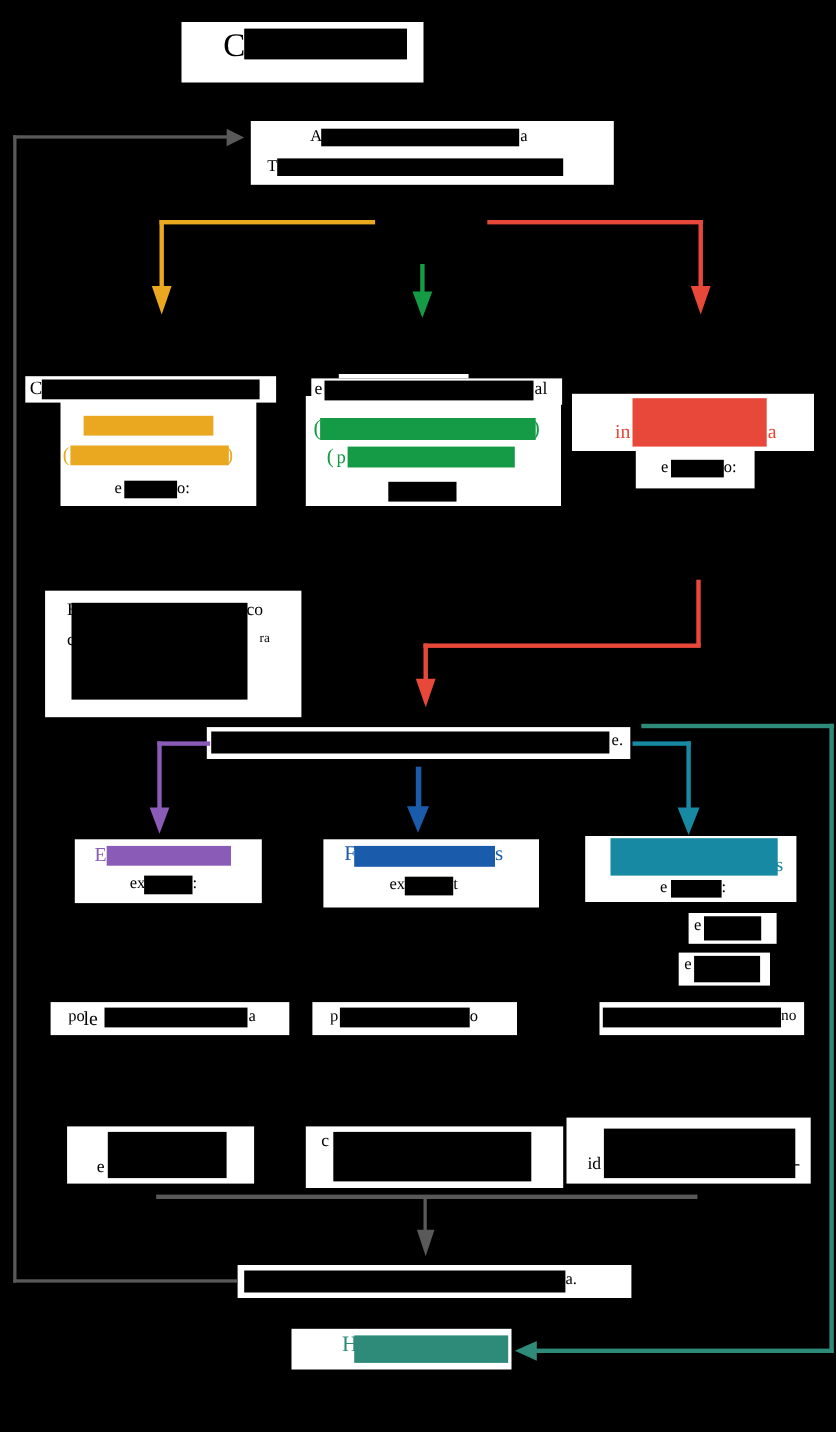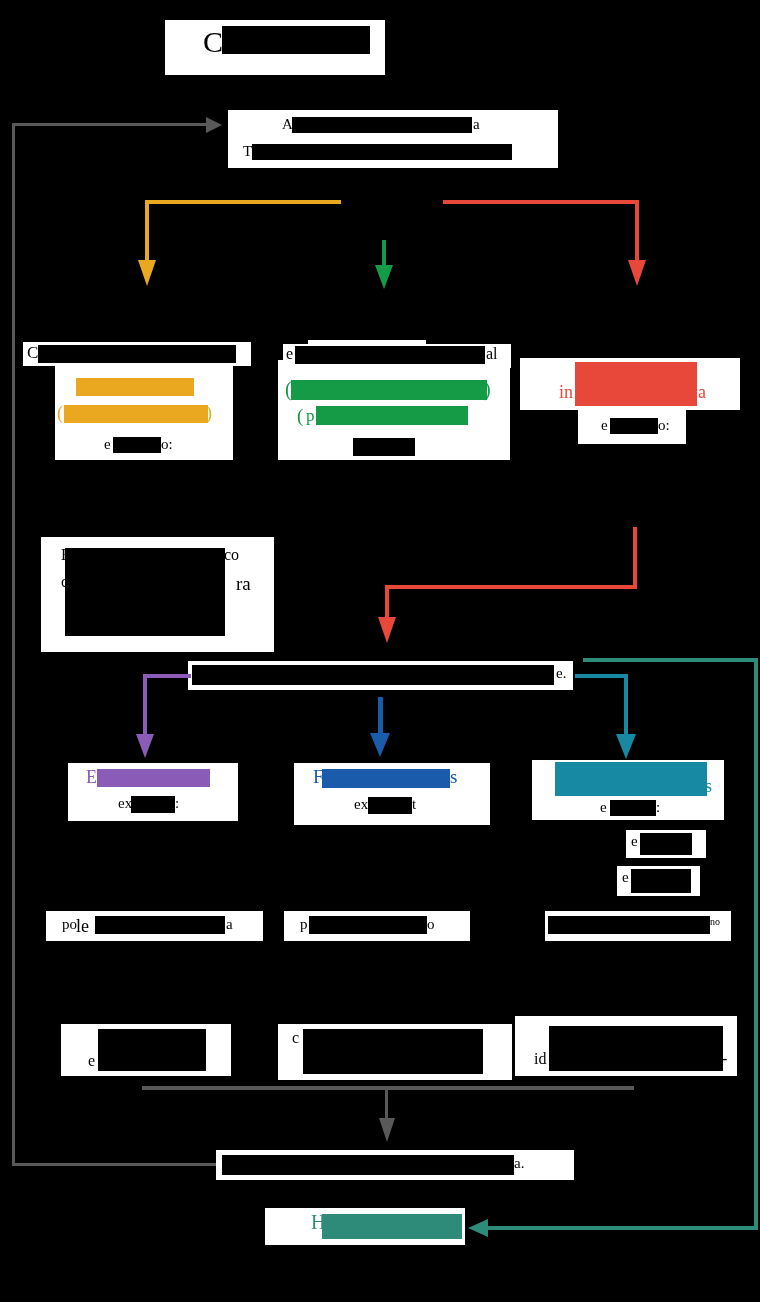--- a/index.html
+++ b/index.html
@@ -76,21 +76,21 @@
   <div class="txt" style="left:698px;top:382px;font-size:18px;color:#E8483A;">a</div>
   <div class="txt" style="left:601px;top:417px;font-size:15px;">e</div>
   <div class="redact" style="left:610px;top:418px;width:48px;height:16px;"></div>
   <div class="txt" style="left:658px;top:417px;font-size:15px;">o:</div>
 
   <div class="wbox" style="left:41px;top:537px;width:233px;height:115px;"></div>
   <div class="txt" style="left:61px;top:546px;font-size:16px;">E</div>
   <div class="redact" style="left:65px;top:548px;width:160px;height:88px;"></div>
   <div class="txt" style="left:224px;top:546px;font-size:16px;">co</div>
   <div class="txt" style="left:61px;top:573px;font-size:16px;">c</div>
-  <div class="txt" style="left:236px;top:573px;font-size:19px;">ra</div>
+  <div class="txt" style="left:236px;top:573px;font-size:12px;">ra</div>
 
   <div class="line" style="left:633px;top:527px;width:4px;height:60px;background:#E8483A;"></div>
   <div class="line" style="left:385px;top:585px;width:252px;height:4px;background:#E8483A;"></div>
   <div class="line" style="left:385px;top:585px;width:4px;height:35px;background:#E8483A;"></div>
   <div class="arrowhead" style="left:378px;top:617px;border-top:26px solid #E8483A;border-left:9px solid transparent;border-right:9px solid transparent;"></div>
 
   <div class="wbox" style="left:188px;top:661px;width:385px;height:29px;"></div>
   <div class="redact" style="left:192px;top:665px;width:362px;height:20px;"></div>
   <div class="txt" style="left:556px;top:665px;font-size:15px;">e.</div>
 
@@ -146,21 +146,21 @@
   <div class="redact" style="left:95px;top:916px;width:130px;height:18px;"></div>
   <div class="txt" style="left:226px;top:916px;font-size:15px;">a</div>
 
   <div class="wbox" style="left:284px;top:911px;width:186px;height:30px;"></div>
   <div class="txt" style="left:300px;top:916px;font-size:15px;">p</div>
   <div class="redact" style="left:309px;top:916px;width:118px;height:18px;"></div>
   <div class="txt" style="left:427px;top:916px;font-size:15px;">o</div>
 
   <div class="wbox" style="left:545px;top:911px;width:186px;height:30px;"></div>
   <div class="redact" style="left:548px;top:916px;width:162px;height:18px;"></div>
-  <div class="txt" style="left:710px;top:916px;font-size:10px;">no</div>
+  <div class="txt" style="left:710px;top:916px;font-size:14px;">no</div>
 
   <div class="wbox" style="left:61px;top:1024px;width:170px;height:52px;"></div>
   <div class="txt" style="left:88px;top:1052px;font-size:16px;">e</div>
   <div class="redact" style="left:98px;top:1029px;width:108px;height:42px;"></div>
 
   <div class="wbox" style="left:278px;top:1024px;width:234px;height:56px;"></div>
   <div class="txt" style="left:292px;top:1029px;font-size:16px;">c</div>
   <div class="redact" style="left:303px;top:1029px;width:180px;height:45px;"></div>
 
   <div class="wbox" style="left:515px;top:1016px;width:222px;height:60px;"></div>

